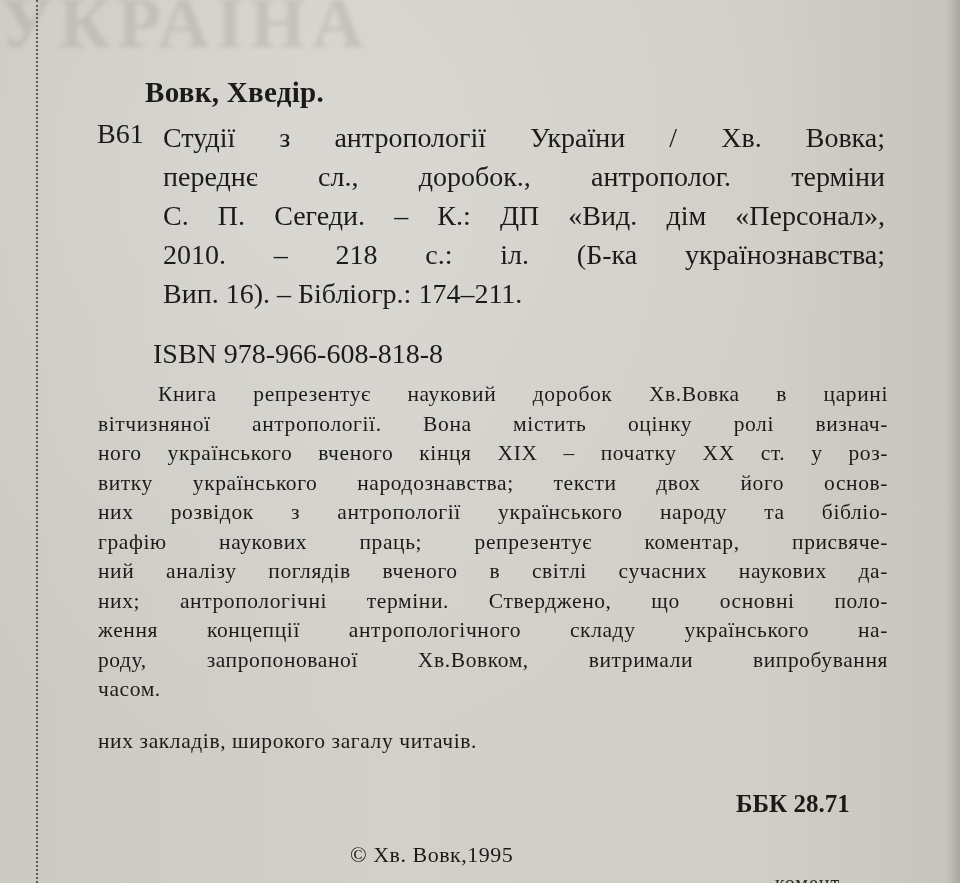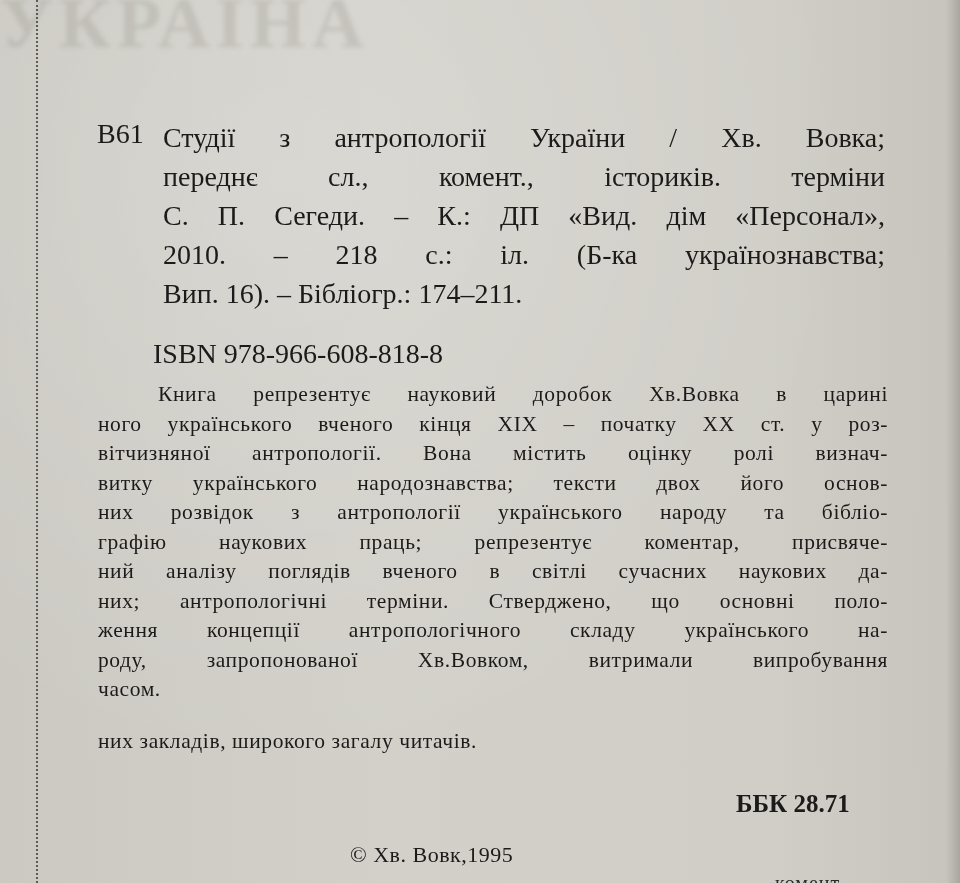--- a/index.html
+++ b/index.html
@@ -142,37 +142,38 @@
     }
   </style>
 </head>
 <body>
 
 <div class="page">
   <div class="ghost-title">УКРАЇНА</div>
   <div class="dotted-line"></div>
   <div class="edge-shadow"></div>
 
+  <div class="author">Вовк, Хведір.</div>
 
   <div class="index-code">В61</div>
 
   <div class="entry">
     <span class="entry-line">Студії з антропології України / Хв. Вовка;</span>
-    <span class="entry-line">переднє сл., комент., істориків. терміни</span>
+    <span class="entry-line">переднє сл., доробок., антрополог. терміни</span>
     <span class="entry-line">С. П. Сегеди. – К.: ДП «Вид. дім «Персонал»,</span>
     <span class="entry-line">2010. – 218 с.: іл. (Б-ка українознавства;</span>
     <span class="entry-line last">Вип. 16). – Бібліогр.: 174–211.</span>
   </div>
 
   <div class="isbn">ISBN 978-966-608-818-8</div>
 
   <div class="abstract">
     <span class="abstract-line indent">Книга репрезентує науковий доробок Хв.Вовка в царині</span>
+    <span class="abstract-line">вітчизняної антропології. Вона містить оцінку ролі визнач-</span>
     <span class="abstract-line">ного українського вченого кінця XIX – початку XX ст. у роз-</span>
-    <span class="abstract-line">вітчизняної антропології. Вона містить оцінку ролі визнач-</span>
     <span class="abstract-line">витку українського народознавства; тексти двох його основ-</span>
     <span class="abstract-line">них розвідок з антропології українського народу та бібліо-</span>
     <span class="abstract-line">графію наукових праць; репрезентує коментар, присвяче-</span>
     <span class="abstract-line">ний аналізу поглядів вченого в світлі сучасних наукових да-</span>
     <span class="abstract-line">них; антропологічні терміни. Стверджено, що основні поло-</span>
     <span class="abstract-line">ження концепції антропологічного складу українського на-</span>
     <span class="abstract-line">роду, запропонованої Хв.Вовком, витримали випробування</span>
     <span class="abstract-line last">часом.</span>
   </div>
 

